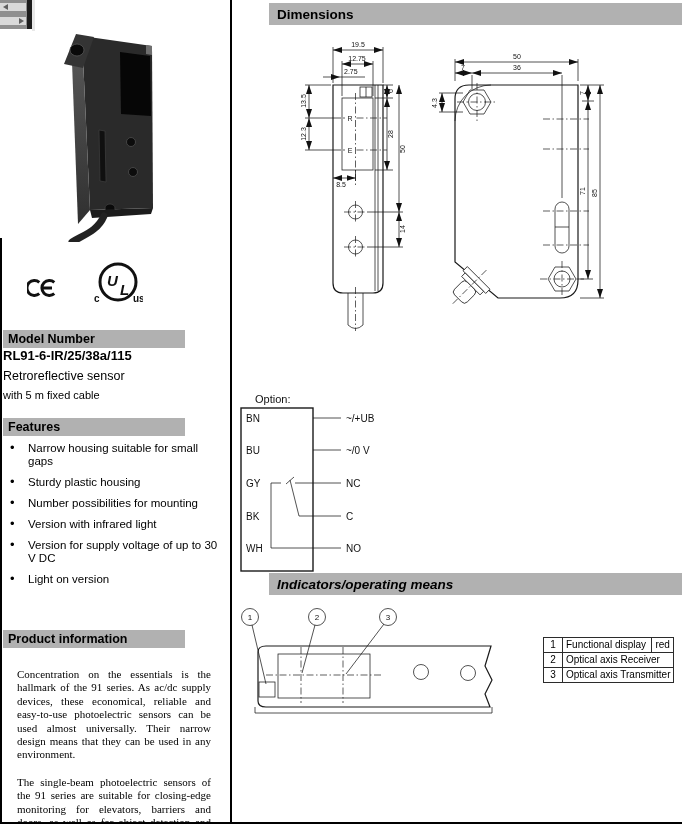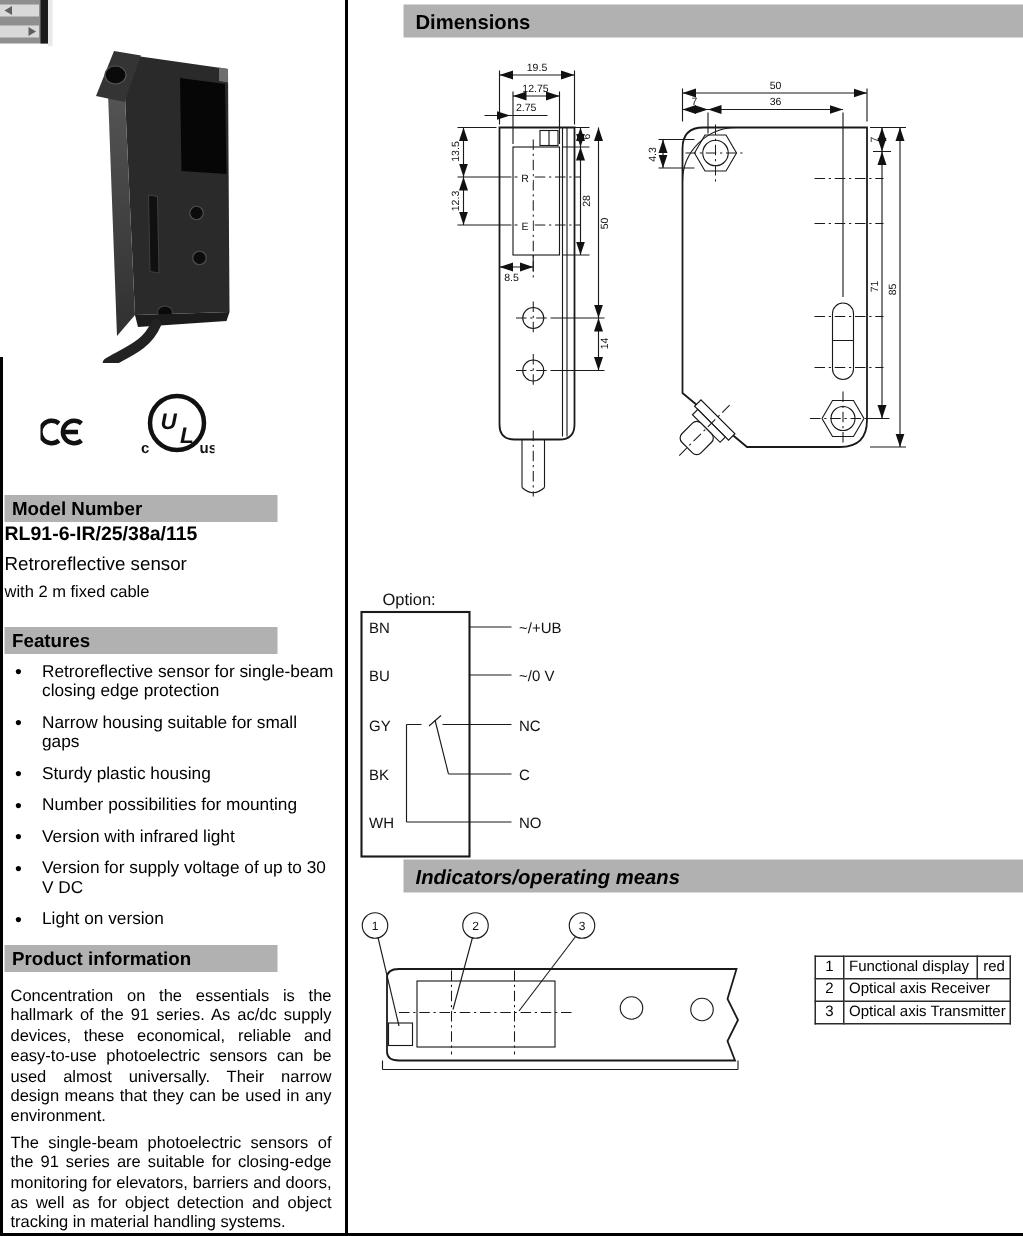--- a/index.html
+++ b/index.html
@@ -14,21 +14,21 @@
 
   .model-number { left:3px; width:222px; font-size:13px; font-weight:bold; }
   .model-desc1  { left:3px; width:222px; font-size:12.5px; }
   .model-desc2  { left:3px; width:222px; font-size:11px; }
 
   ul.features { left:3px; width:222px; margin:0; padding:0; list-style:none; font-size:11.5px; line-height:13px; }
   ul.features li { position:relative; padding-left:25px; margin-bottom:8px; }
   ul.features li::before { content:"\2022"; position:absolute; left:7px; top:-1px; font-size:13px; }
 
   .prodinfo { left:3px; width:222px; font-size:11px; line-height:13.4px; text-align:justify; }
-  .prodinfo p { margin:4px; }
+  .prodinfo p { margin:14px;font-family:Liberation Serif, serif; }
 
   
   .thin { stroke:#1a1a1a; stroke-width:0.75; fill:none; }
   .med  { stroke:#1a1a1a; stroke-width:1.2;  fill:none; }
   .dd   { stroke:#1a1a1a; stroke-width:0.7;  fill:none; stroke-dasharray:7 2.5 1.5 2.5; }
   .dim  { stroke:#1a1a1a; stroke-width:0.75; fill:none; marker-start:url(#ah); marker-end:url(#ah); }
   .dt   { font-family:"Liberation Sans",sans-serif; font-size:7px; fill:#111; }
   .ew   { font-family:"Liberation Sans",sans-serif; font-size:10px; fill:#111; }
   .eo   { font-family:"Liberation Sans",sans-serif; font-size:11px; fill:#111; }
   .cn   { font-family:"Liberation Sans",sans-serif; font-size:8px; fill:#111; }
@@ -89,27 +89,26 @@
     <text x="27" y="35" font-size="15" font-weight="bold" font-style="italic" fill="#111">L</text>
     <text x="1" y="42" font-size="10" font-weight="bold" fill="#111">c</text>
     <text x="40" y="42" font-size="10" font-weight="bold" fill="#111">us</text>
   </svg>
 
   <div class="abs bar bar-left" style="top:330px;">
       <span>Model Number</span>
     </div>
   <div class="abs model-number" style="top:348px;">RL91-6-IR/25/38a/115</div>
   <div class="abs model-desc1" style="top:369px;">Retroreflective sensor</div>
-  <div class="abs model-desc2" style="top:389px;">with 2 m fixed cable</div>
+  <div class="abs model-desc2" style="top:389px;">with 5 m fixed cable</div>
 
   <div class="abs bar bar-left" style="top:418px;">
       <span>Features</span>
     </div>
   <ul class="abs features" style="top:442px;">
-    <li>Retroreflective sensor for single-beam closing edge protection</li>
     <li>Narrow housing suitable for small gaps</li>
     <li>Sturdy plastic housing</li>
     <li>Number possibilities for mounting</li>
     <li>Version with infrared light</li>
     <li>Version for supply voltage of up to 30 V DC</li>
     <li>Light on version</li>
   </ul>
 
   <div class="abs bar bar-left" style="top:630px;">
       <span>Product information</span>

